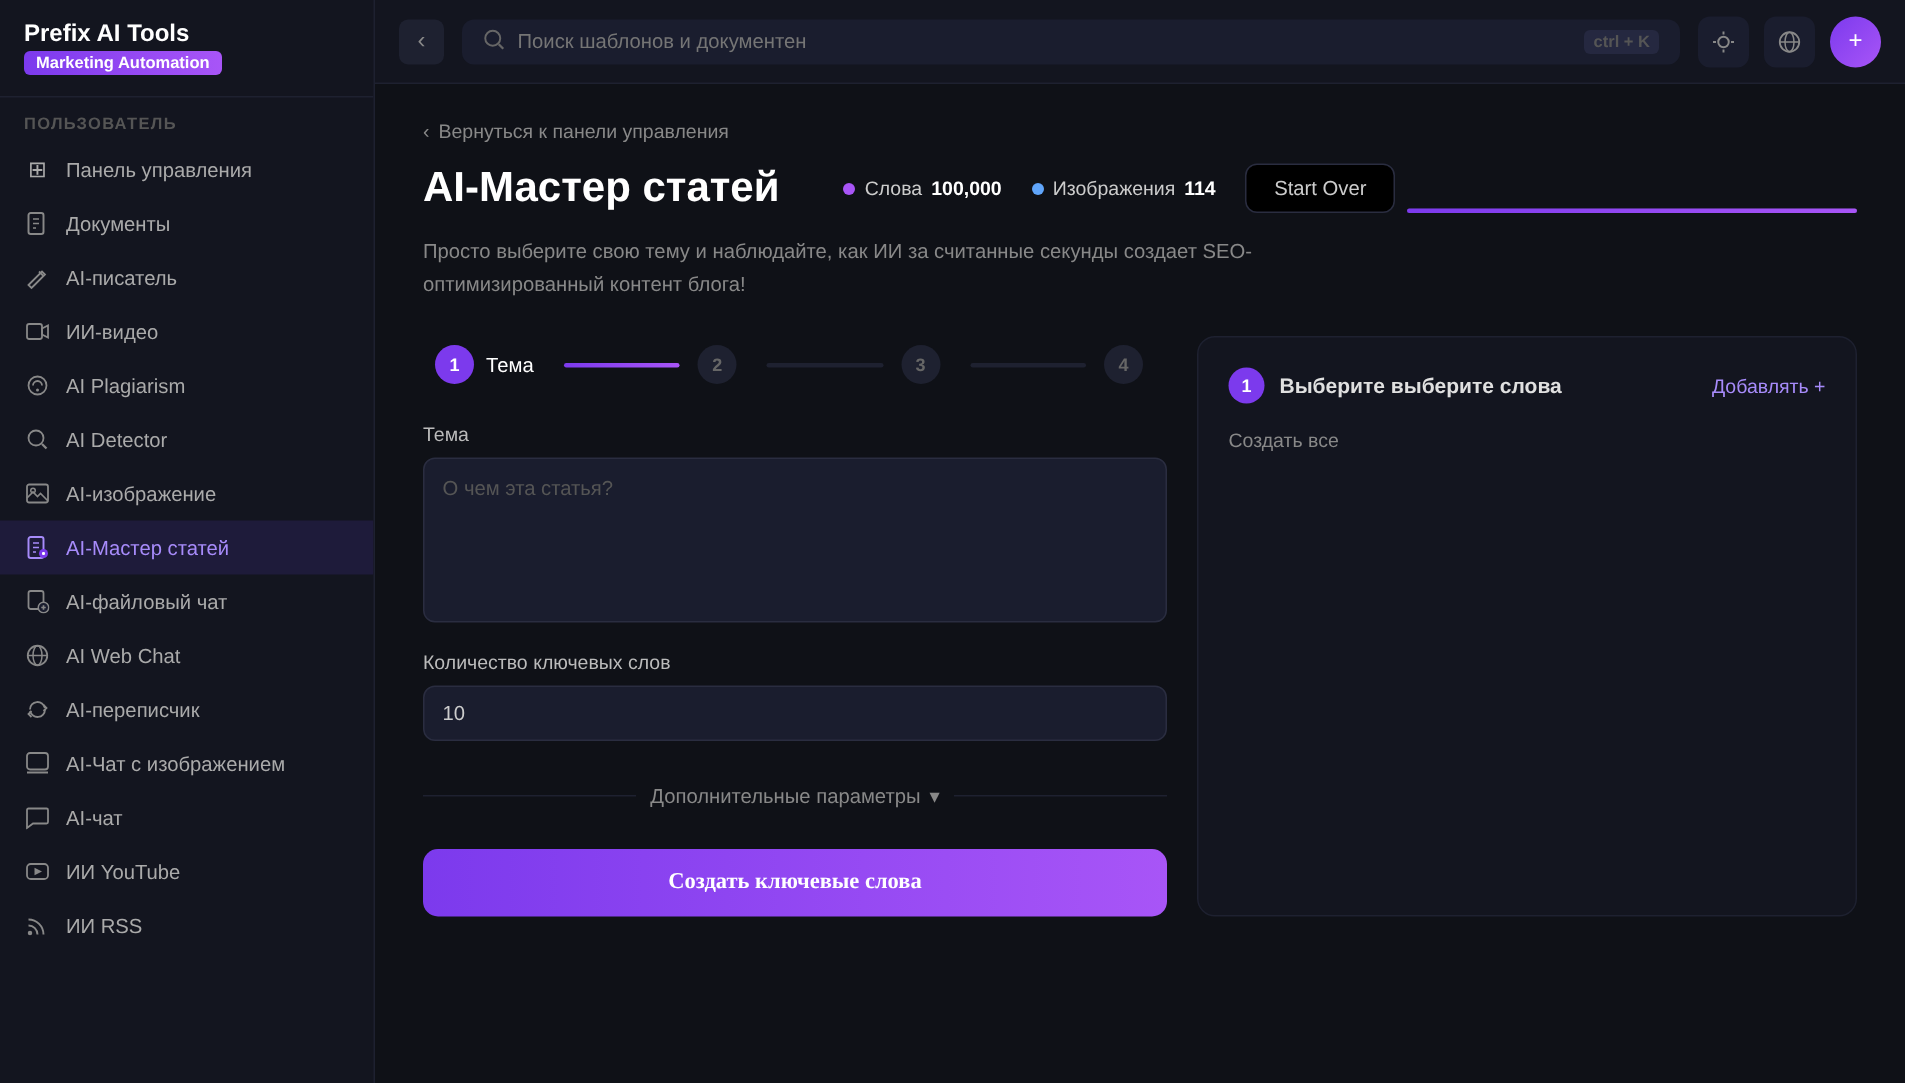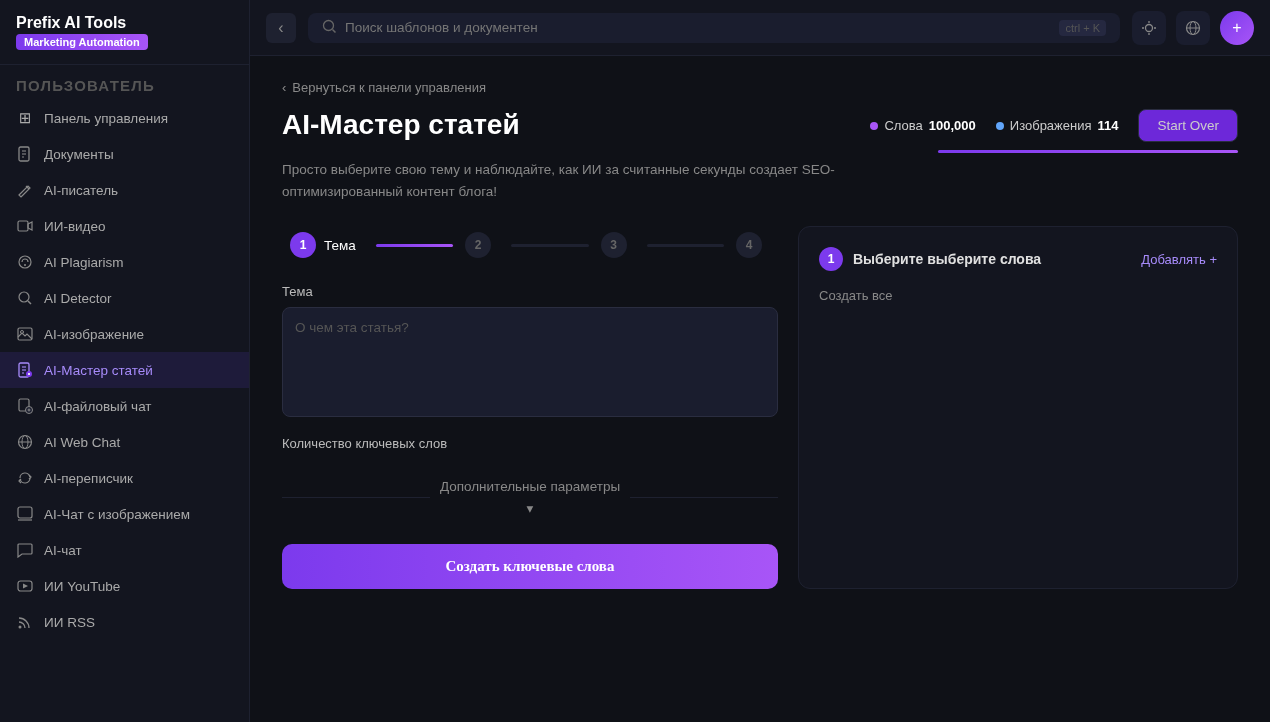--- a/index.html
+++ b/index.html
@@ -3,50 +3,50 @@
   <meta charset="utf-8">
   <style>
     * { box-sizing: border-box; margin: 0; padding: 0; }
     body { font-family: -apple-system, BlinkMacSystemFont, 'Segoe UI', sans-serif; background: #0f1117; color: #e0e0e0; display: flex; height: 722px; width: 1270px; overflow: hidden; font-size: 14px; }
 
     
     .sidebar { width: 250px; background: #13151f; display: flex; flex-direction: column; border-right: 1px solid #1e2130; flex-shrink: 0; overflow-y: auto; }
     .sidebar-logo { padding: 14px 16px; border-bottom: 1px solid #1e2130; }
     .logo-title { font-size: 16px; font-weight: 700; color: #fff; }
     .logo-subtitle { background: linear-gradient(90deg, #7c3aed, #a855f7); color: #fff; font-size: 11px; font-weight: 600; padding: 2px 8px; border-radius: 4px; display: inline-block; margin-top: 2px; }
-    .sidebar-section-label { padding: 12px 16px 6px; font-size: 15px; color: #555; font-weight: 600; letter-spacing: 0.08em; text-transform: uppercase; }
+    .sidebar-section-label { padding: 12px 16px 6px; font-size: 11px; color: #555; font-weight: 600; letter-spacing: 0.08em; text-transform: uppercase; }
     .sidebar-item { display: flex; align-items: center; gap: 10px; padding: 9px 16px; cursor: pointer; color: #aaa; font-size: 13.5px; border-radius: 0; transition: background 0.15s; }
     .sidebar-item.active { background: #1e1b3a; color: #a78bfa; }
     .sidebar-item .icon { width: 18px; height: 18px; display: flex; align-items: center; justify-content: center; font-size: 15px; flex-shrink: 0; }
 
     
     .main { flex: 1; display: flex; flex-direction: column; background: #0f1117; overflow: hidden; }
 
     
     .topbar { display: flex; align-items: center; padding: 0 16px; height: 56px; border-bottom: 1px solid #1e2130; background: #13151f; gap: 12px; flex-shrink: 0; }
     .topbar-back { width: 30px; height: 30px; border-radius: 6px; background: #1e2130; display: flex; align-items: center; justify-content: center; cursor: pointer; color: #888; font-size: 16px; }
     .topbar-search { flex: 1; display: flex; align-items: center; gap: 8px; background: #1a1d2e; border-radius: 8px; padding: 6px 14px; color: #666; font-size: 13.5px; }
     .topbar-search input { background: none; border: none; outline: none; color: #999; font-size: 13.5px; flex: 1; }
-    .topbar-search .kbd { font-size: 11px; color: #555; background: #252840; padding: 2px 6px; border-radius: 4px; }
+    .topbar-search .kbd { font-size: 11px; color: #555; background: #252840; padding: 2px 6px; border-radius: 4px; font-weight: bold; }
     .topbar-actions { display: flex; align-items: center; gap: 10px; }
     .topbar-btn { width: 34px; height: 34px; border-radius: 8px; background: #1a1d2e; border: none; cursor: pointer; color: #888; display: flex; align-items: center; justify-content: center; font-size: 16px; }
     .topbar-avatar { width: 34px; height: 34px; border-radius: 50%; background: linear-gradient(135deg, #7c3aed, #a855f7); display: flex; align-items: center; justify-content: center; color: white; font-size: 16px; cursor: pointer; }
 
     
     .content { flex: 1; overflow-y: auto; padding: 24px 32px; }
     .back-link { display: flex; align-items: center; gap: 6px; color: #888; font-size: 13px; cursor: pointer; margin-bottom: 14px; }
     .page-title { font-size: 28px; font-weight: 700; color: #fff; margin-bottom: 10px; }
     .page-desc { font-size: 13.5px; color: #888; line-height: 1.6; margin-bottom: 24px; max-width: 570px; }
 
     .stats-row { display: flex; align-items: center; gap: 20px; margin-bottom: 0; }
     .stat-item { display: flex; align-items: center; gap: 6px; font-size: 13px; color: #ccc; }
     .stat-dot { width: 8px; height: 8px; border-radius: 50%; background: #a855f7; }
     .stat-dot.blue { background: #60a5fa; }
     .stat-value { font-weight: 600; color: #fff; }
-    .start-over-btn { margin-left: auto; background: #6d28d9; border: 1px solid #2a2d40; color: #ccc; padding: 8px 18px; border-radius: 8px; cursor: pointer; font-size: 13.5px; }
+    .start-over-btn { margin-left: auto; background: #000000; border: 1px solid #2a2d40; color: #ccc; padding: 8px 18px; border-radius: 8px; cursor: pointer; font-size: 13.5px; }
 
     
     .two-col { display: flex; gap: 20px; }
     .left-col { flex: 1; }
     .right-col { width: 440px; background: #13151f; border-radius: 12px; border: 1px solid #1e2130; padding: 20px; }
 
     
     .steps-row { display: flex; align-items: center; gap: 0; margin-bottom: 20px; }
     .step { display: flex; align-items: center; gap: 8px; padding: 6px 16px 6px 8px; color: #666; font-size: 13.5px; }
     .step.active { color: #fff; }
@@ -56,21 +56,21 @@
     .step-progress.done { background: linear-gradient(90deg, #7c3aed, #a855f7); }
 
     
     .form-label { font-size: 13px; color: #bbb; margin-bottom: 8px; }
     .form-textarea { width: 100%; background: #1a1d2e; border: 1px solid #2a2d40; border-radius: 8px; color: #a3a3a3; font-size: 13.5px; padding: 12px; resize: none; height: 110px; outline: none; font-family: inherit; }
     .form-textarea::placeholder { color: #555; }
     .form-input { width: 100%; background: #1a1d2e; border: 1px solid #2a2d40; border-radius: 8px; color: #ccc; font-size: 13.5px; padding: 10px 12px; outline: none; font-family: inherit; }
     .form-group { margin-bottom: 16px; }
     .advanced-row { display: flex; align-items: center; gap: 10px; padding: 12px 0; cursor: pointer; color: #888; font-size: 13.5px; }
     .advanced-row .line { flex: 1; height: 1px; background: #1e2130; }
-    .advanced-label { display: flex; align-items: center; gap: 6px; flex-direction: column; }
+    .advanced-label { display: flex; align-items: center; gap: 6px; }
     .generate-btn { width: 100%; padding: 14px; background: linear-gradient(90deg, #7c3aed, #a855f7); border: none; border-radius: 10px; color: #fff; font-size: 15px; font-weight: 600; cursor: pointer; }
 
     
     .keyword-header { display: flex; align-items: center; justify-content: space-between; margin-bottom: 16px; }
     .keyword-num { width: 24px; height: 24px; border-radius: 50%; background: #7c3aed; font-size: 12px; font-weight: 700; color: #fff; display: flex; align-items: center; justify-content: center; flex-shrink: 0; }
     .keyword-title { font-size: 14px; font-weight: 600; color: #e0e0e0; margin-left: 10px; }
     .add-btn { color: #a78bfa; font-size: 13px; cursor: pointer; }
     .select-all { color: #888; font-size: 13px; cursor: pointer; }
   </style>
 </head>
@@ -262,21 +262,21 @@
   </div>
 
   <div class="content">
     <div class="back-link">
       <span>‹</span>
       <span>Вернуться к панели управления</span>
     </div>
 
     <div style="display:flex; align-items:flex-start; justify-content:space-between; margin-bottom:6px;">
       <h1 class="page-title">AI-Мастер статей</h1>
-      <div style="display:flex; flex-direction:column; align-items:flex-end; gap:8px;">
+      <div style="display:flex; flex-direction:row; align-items:flex-end; gap:8px;">
         <div class="stats-row">
           <div class="stat-item">
             <span class="stat-dot"></span>
             <span>Слова</span>
             <span class="stat-value">100,000</span>
           </div>
           <div class="stat-item">
             <span class="stat-dot blue"></span>
             <span>Изображения</span>
             <span class="stat-value">114</span>
@@ -315,20 +315,21 @@
         </div>
 
         
         <div class="form-group">
           <div class="form-label">Тема</div>
           <textarea class="form-textarea" placeholder="О чем эта статья?" style=""></textarea>
         </div>
 
         <div class="form-group">
           <div class="form-label">Количество ключевых слов</div>
+          <input class="form-input" type="text" value="10" style="">
         </div>
 
         <div class="advanced-row">
           <div class="line"></div>
           <div class="advanced-label">
             <span>Дополнительные параметры</span>
             <span>▾</span>
           </div>
           <div class="line"></div>
         </div>

